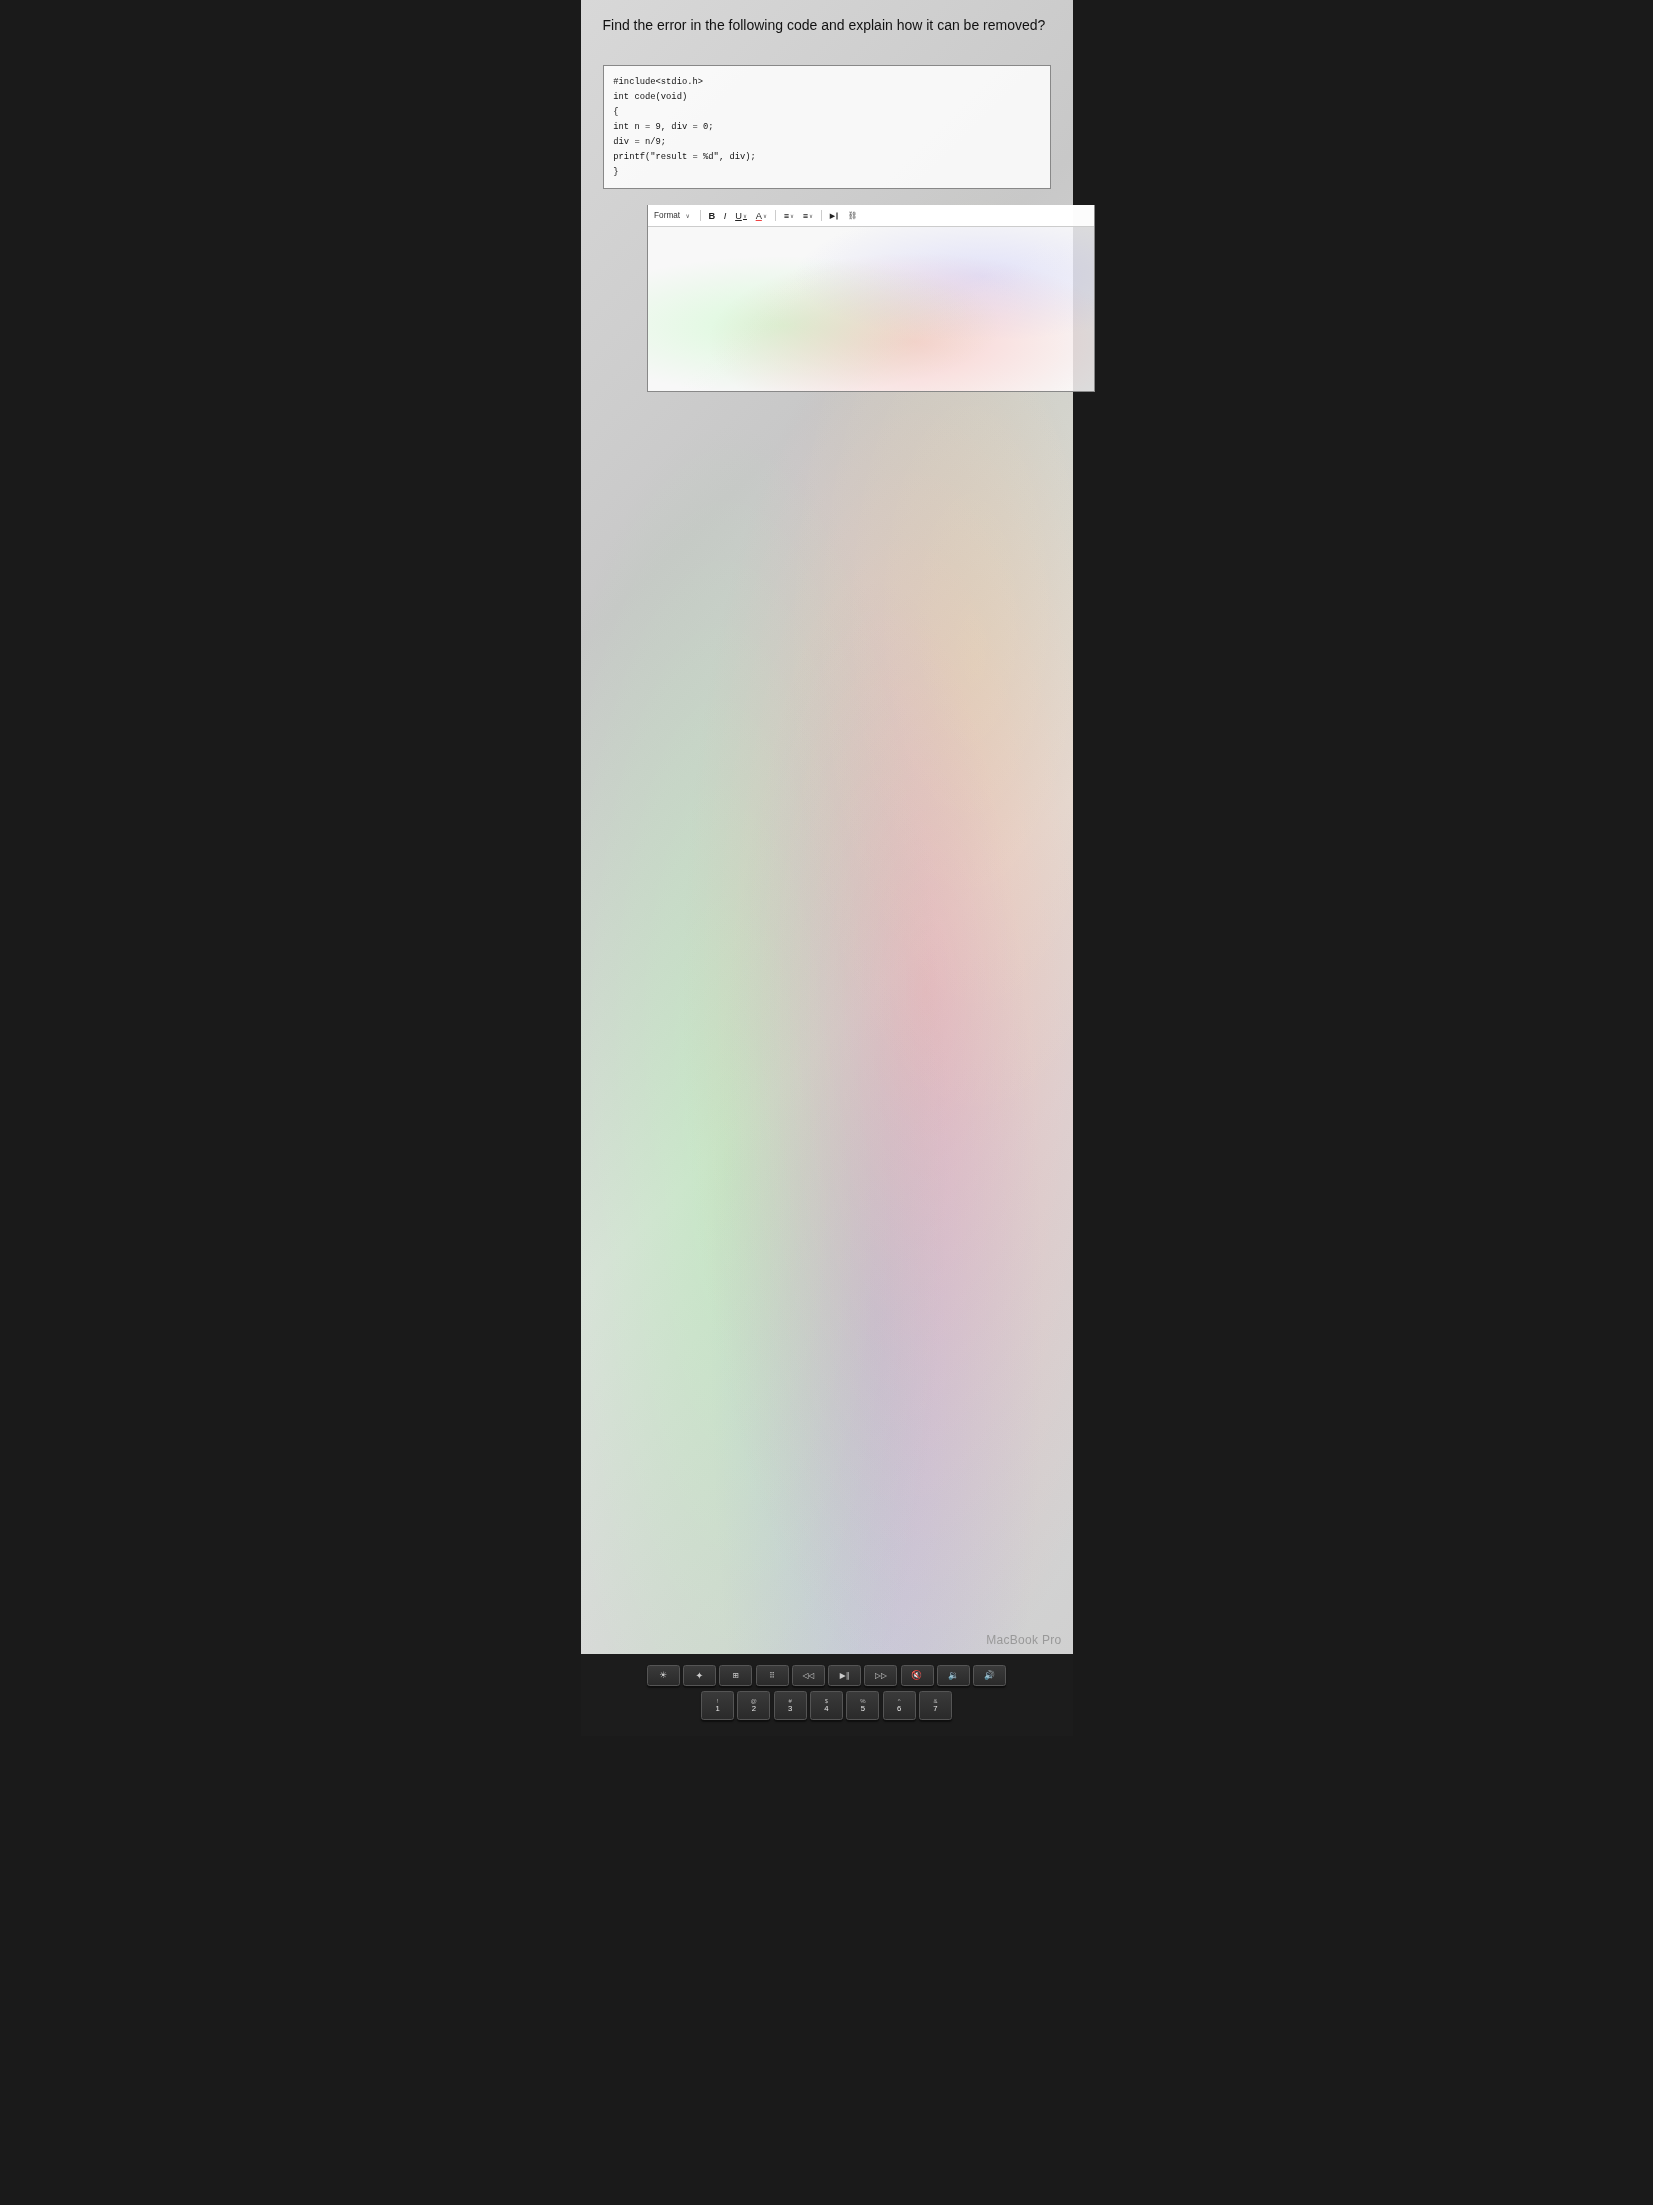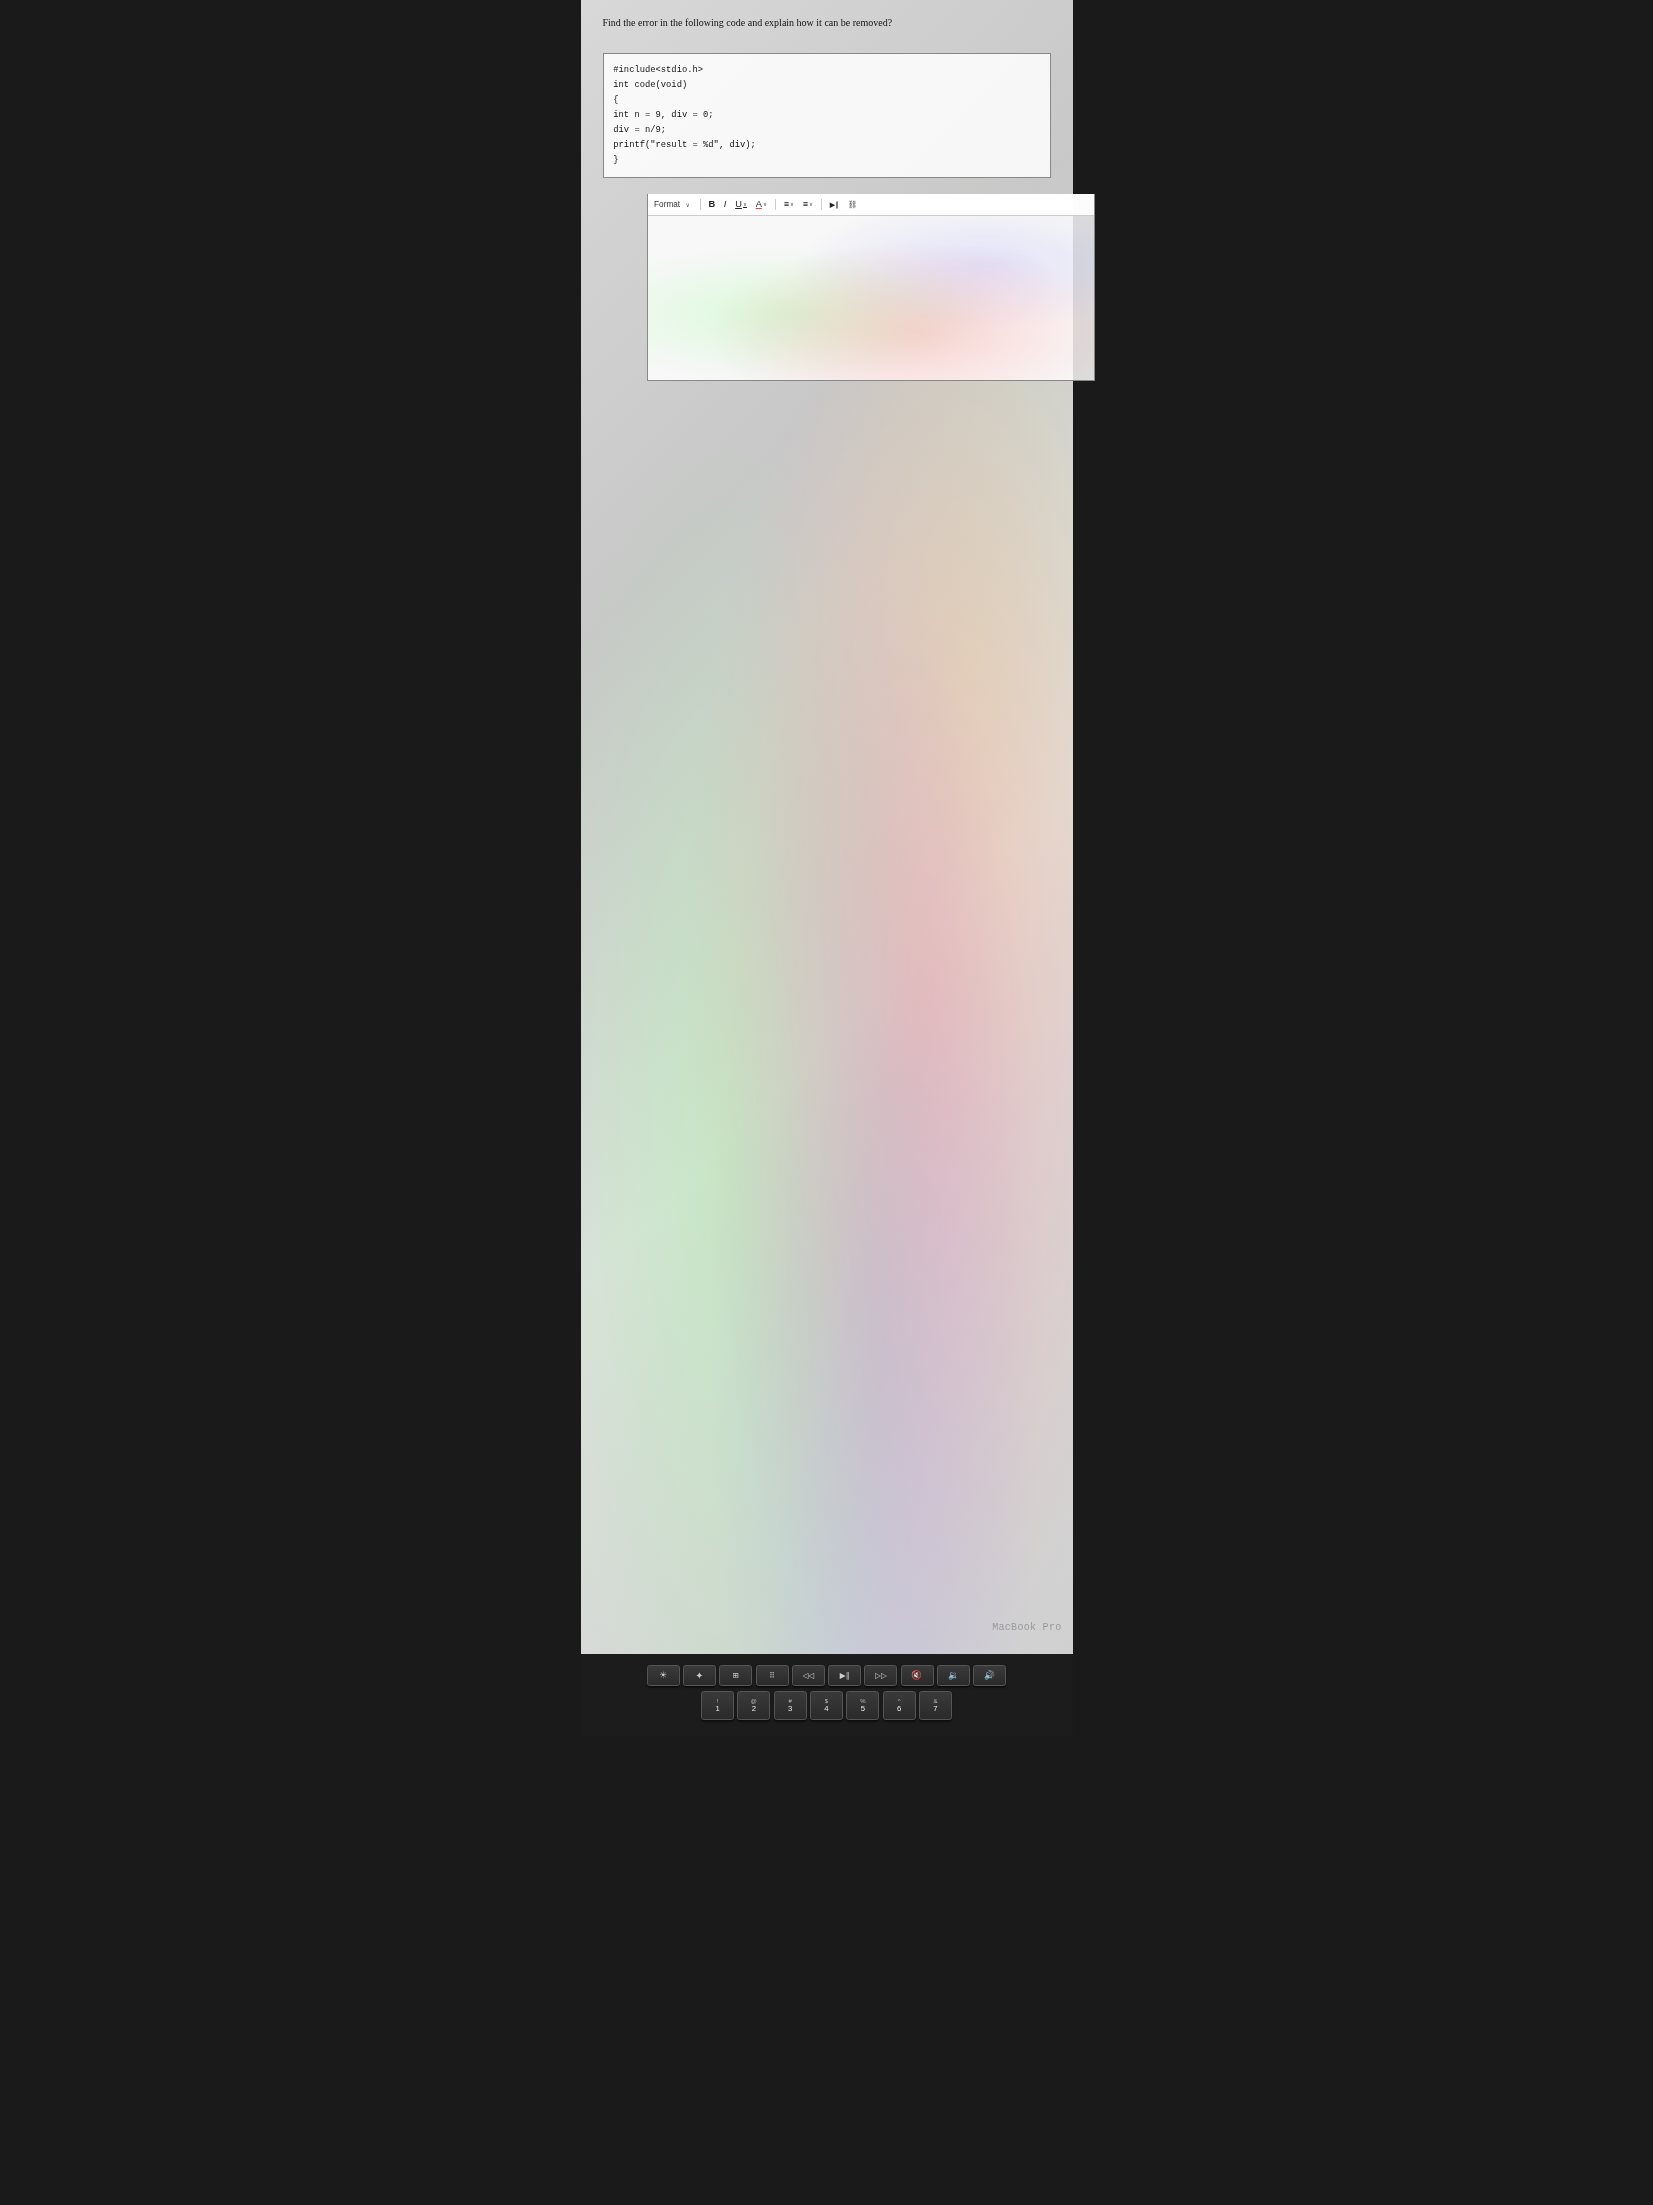--- a/index.html
+++ b/index.html
@@ -40,26 +40,25 @@
       pointer-events: none;
       z-index: 0;
     }
 
     .screen-content {
       position: relative;
       z-index: 1;
     }
 
     .question-text {
-      font-size: 10px;
+      font-size: 14px;
       font-weight: 400;
       color: #111;
-      margin-bottom: 23px;
+      margin-bottom: 29px;
       line-height: 1.4;
-      font-family: Liberation Serif, serif;
     }
 
     .code-box {
       background: rgba(255, 255, 255, 0.85);
       border: 0.8px solid #888;
       padding: 8.8px 9.8px;
       font-family: 'Courier New', Courier, monospace;
       font-size: 8.8px;
       color: #111;
       line-height: 1.7;
@@ -160,25 +159,25 @@
       inset: 0;
       background:
         radial-gradient(ellipse at 60% 70%, rgba(255,100,100,0.25) 0%, transparent 55%),
         radial-gradient(ellipse at 30% 60%, rgba(100,255,100,0.2) 0%, transparent 50%),
         radial-gradient(ellipse at 75% 30%, rgba(100,100,255,0.15) 0%, transparent 40%);
       pointer-events: none;
     }
 
     .macbook-label {
       position: absolute;
-      bottom: 21px;
+      bottom: 7px;
       right: 11px;
-      font-size: 10px;
+      font-size: 12px;
       color: #999;
-      font-family: Liberation Mono, monospace;
+      font-family: Liberation Sans, sans-serif;
       letter-spacing: 0.3px;
     }
 
     
     .keyboard-area {
       background: #1c1c1c;
       width: 100%;
       max-width: 492px;
       padding: 11px 16.4px 16.4px;
       display: flex;

